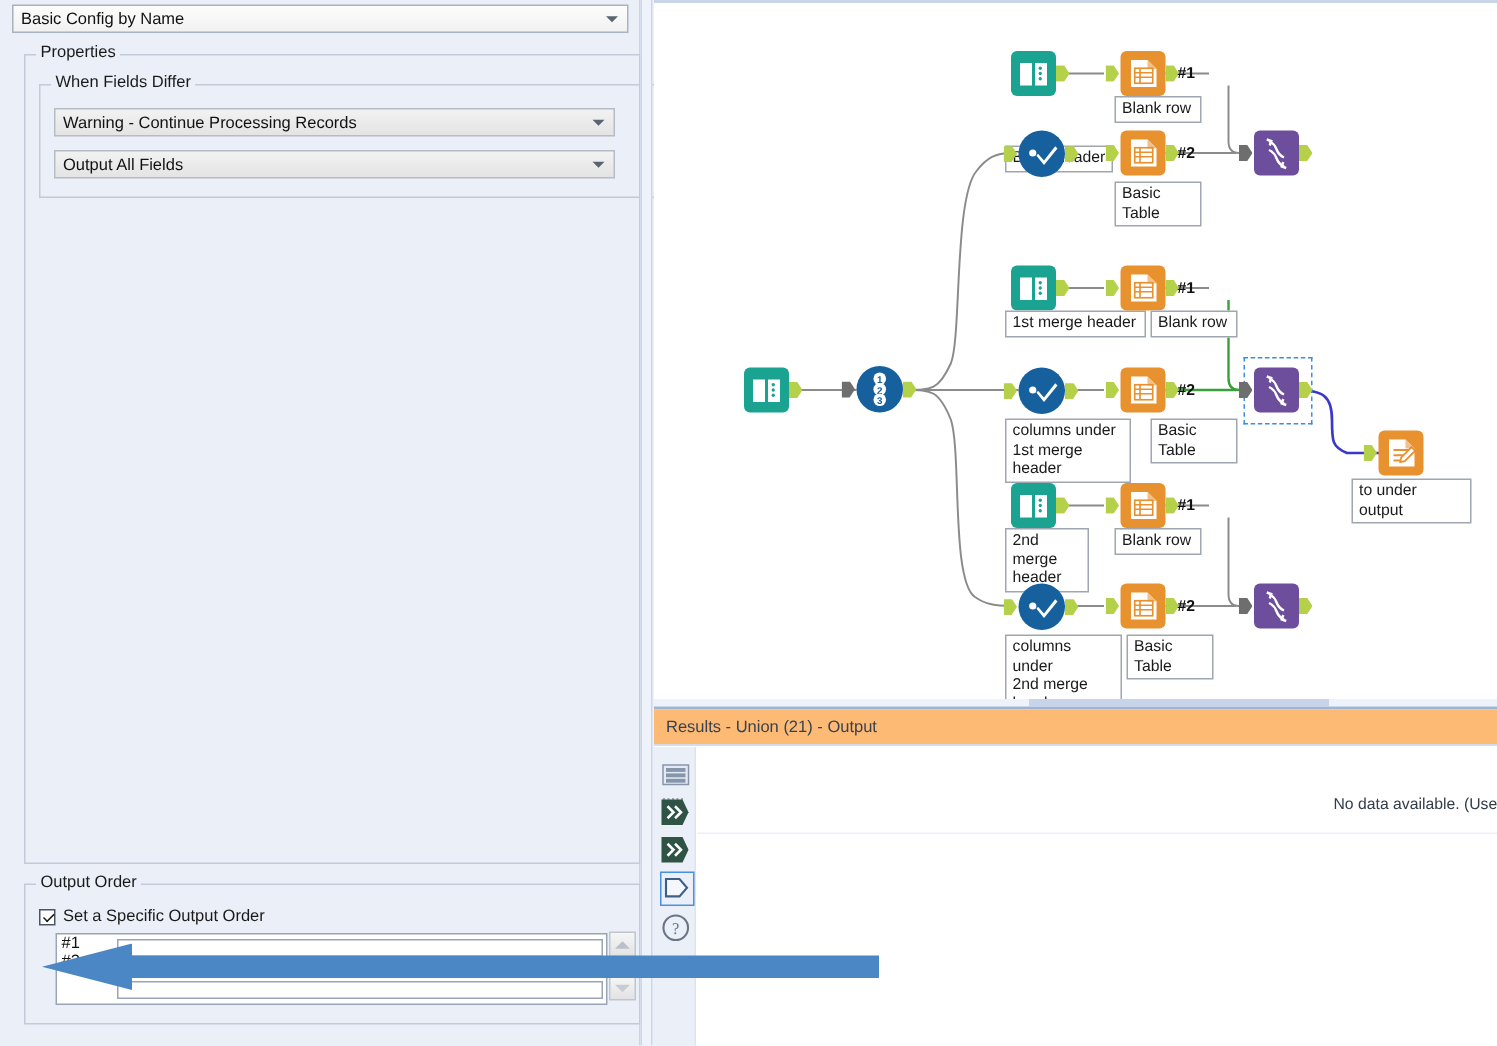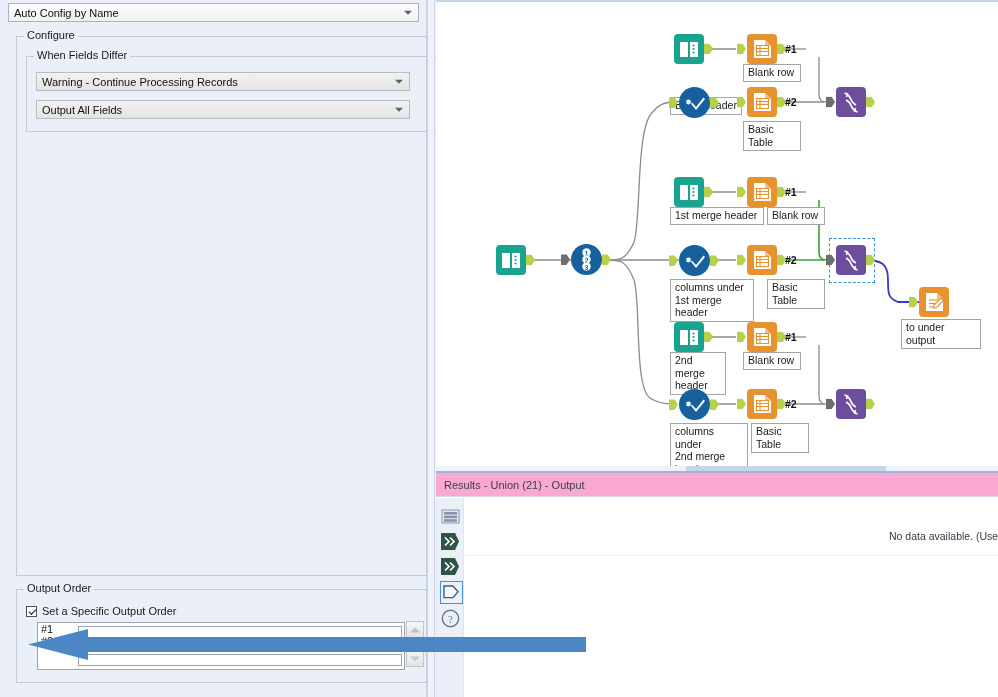--- a/index.html
+++ b/index.html
@@ -175,21 +175,21 @@
   }
   #res-hscroll{
     position:absolute;left:436px;top:466px;width:562px;height:5px;
     background:#eef2fa;
   }
   #res-hscroll .thumb{
     position:absolute;left:250px;top:0;width:200px;height:5px;background:#c7d4ea;
   }
   #res-title{
     position:absolute;left:0;top:0;width:562px;height:24px;
-    background:#f9a8d4;border-bottom:1px solid #d2dbe9;
+    background:#fdba74;border-bottom:1px solid #d2dbe9;
     display:flex;align-items:center;padding-left:8px;
     font-size:11px;color:#394150;box-sizing:border-box;
   }
   #res-toolbar{
     position:absolute;left:28px;top:25px;width:534px;height:30px;
     background:#f4f7fc;border-bottom:1px solid #e1e7f1;
     display:flex;align-items:center;gap:0px;padding-left:8px;box-sizing:border-box;
   }
   .tb-item{display:flex;align-items:center;font-size:11px;color:#2a3140;}
   .tb-caret{
@@ -220,26 +220,26 @@
 </style>
 </head>
 <body>
 
 <div id="root">
 
   <div id="config-panel">
     <div id="config-inner">
 
       <div class="combo">
-        <span>Auto Config by Name</span>
+        <span>Basic Config by Name</span>
         <span class="caret"></span>
       </div>
 
       <div class="group" id="grp-properties">
-        <span class="legend">Configure</span>
+        <span class="legend">Properties</span>
 
         <div class="group" id="grp-whenfields">
           <span class="legend">When Fields Differ</span>
 
           <div class="combo gray" id="combo-when">
             <span>Warning - Continue Processing Records</span>
             <span class="caret"></span>
           </div>
 
           <div class="combo gray" id="combo-output">

